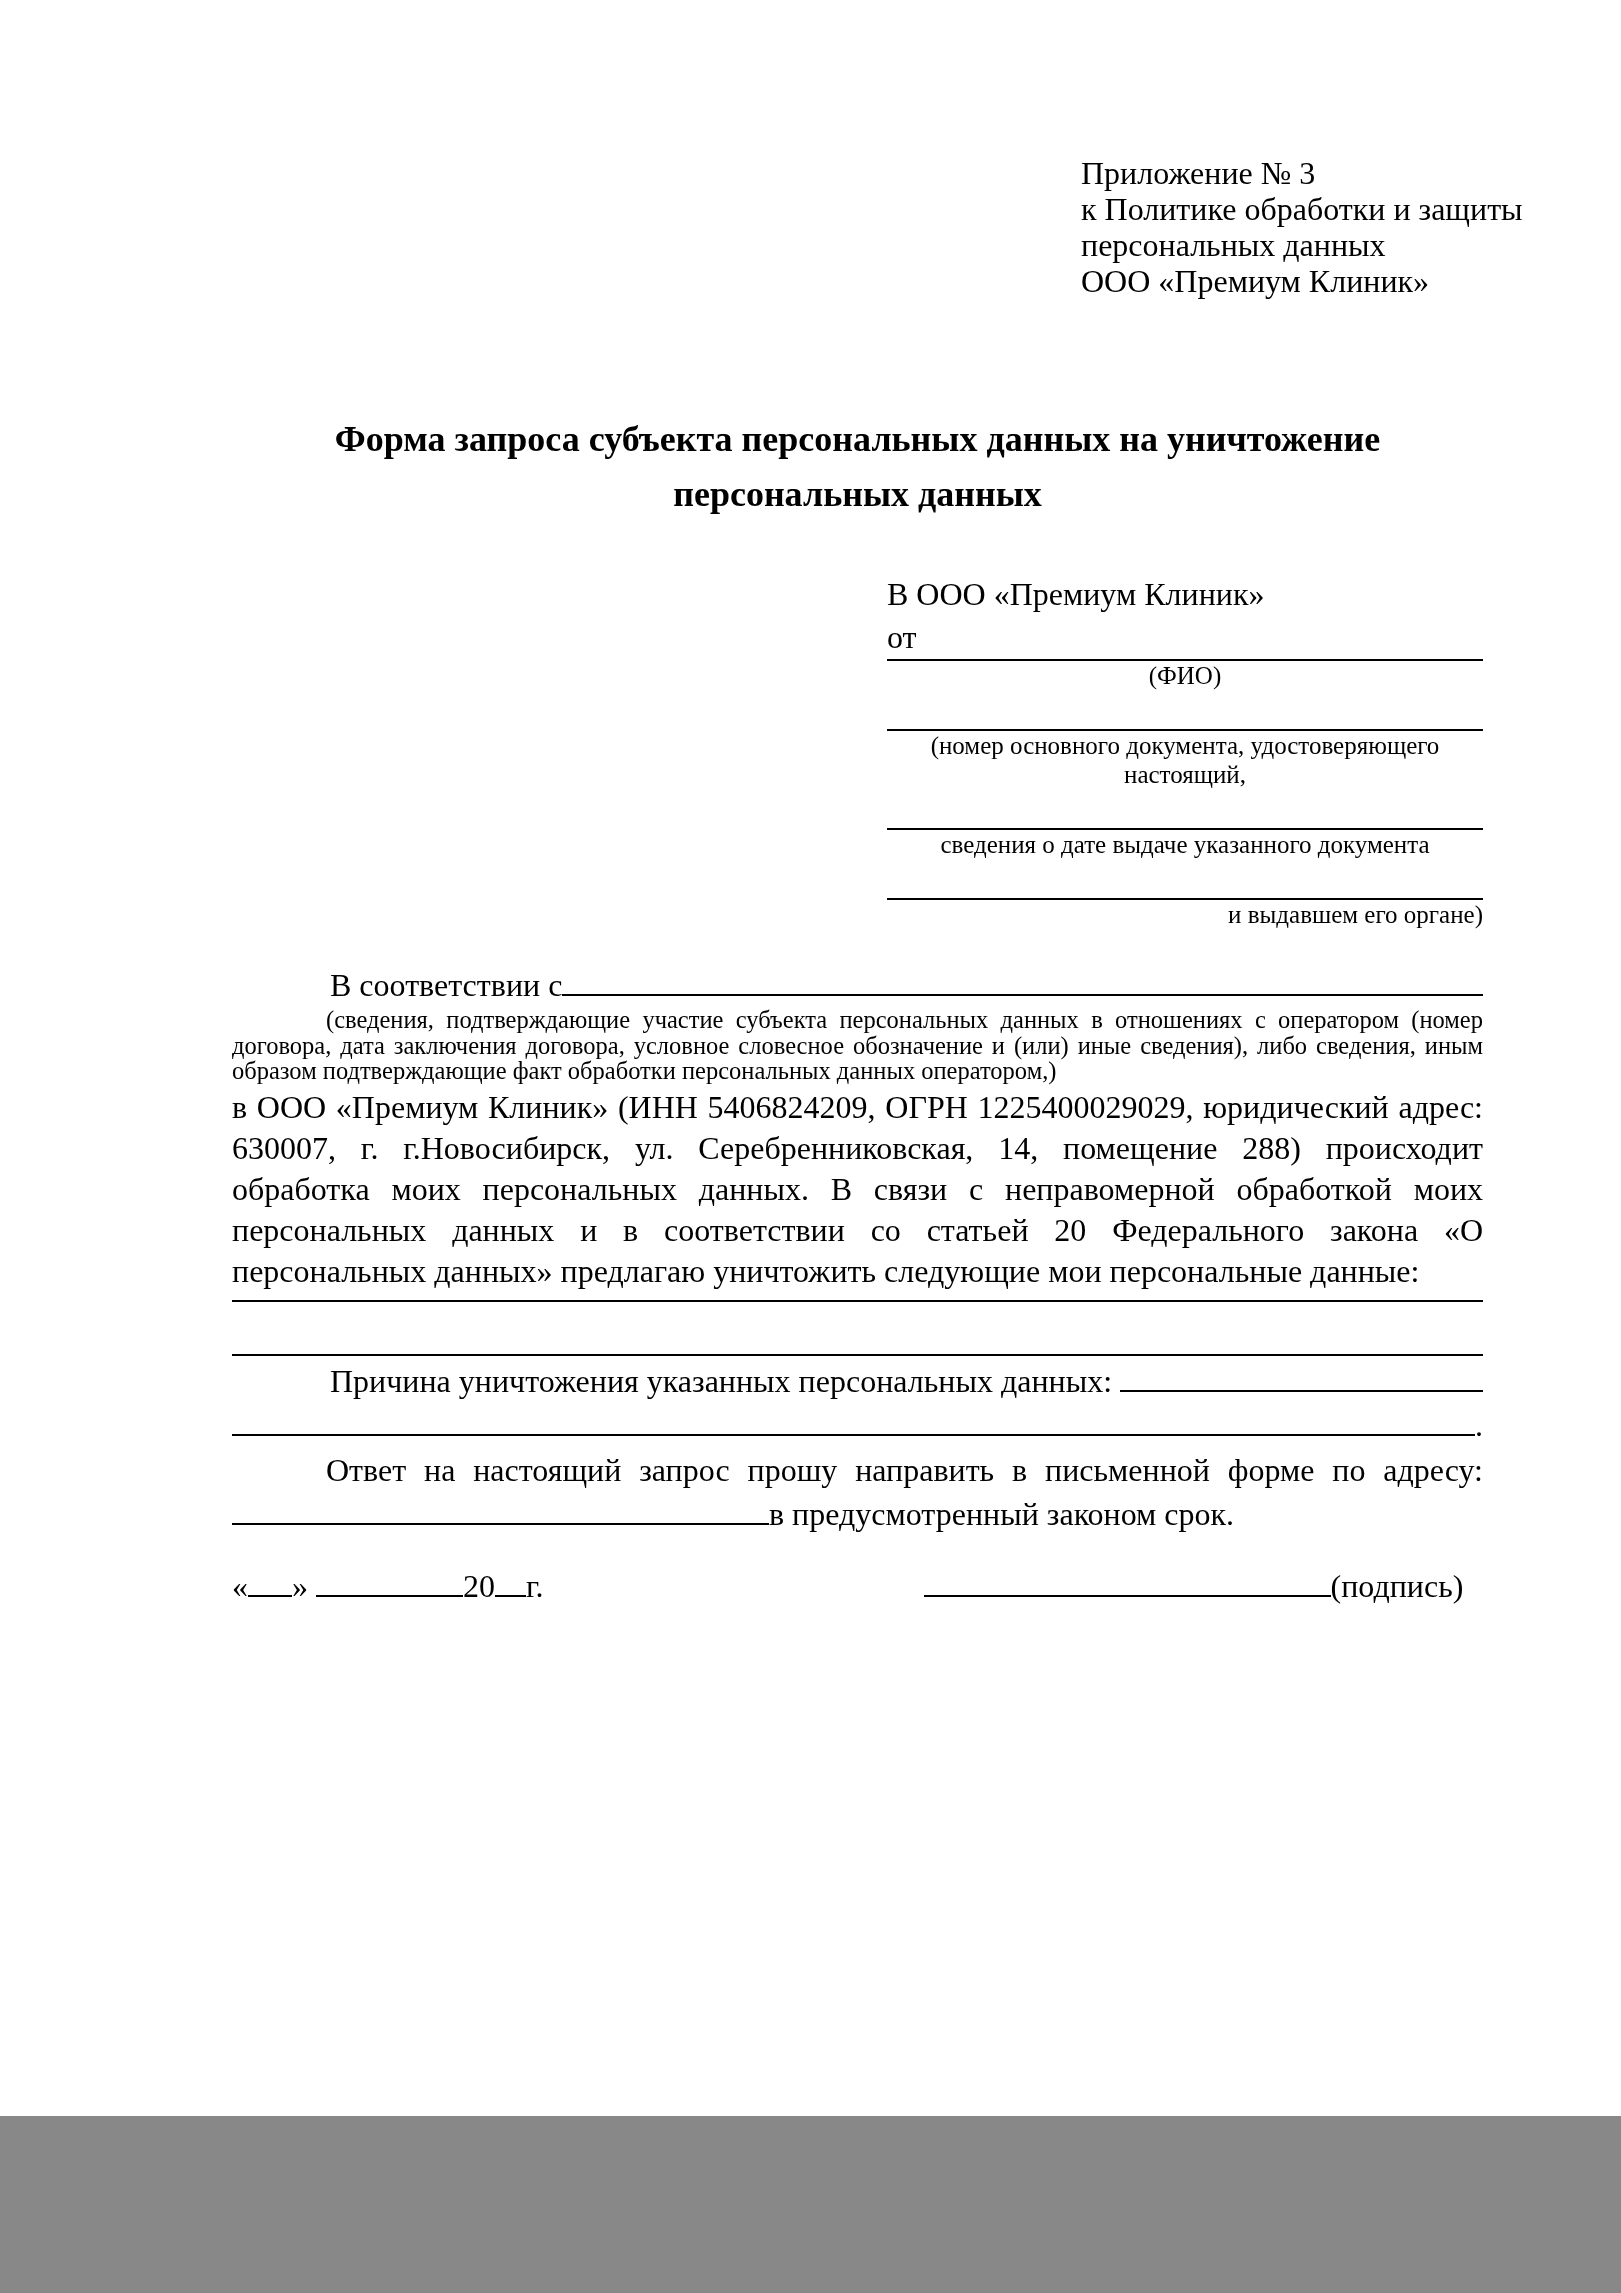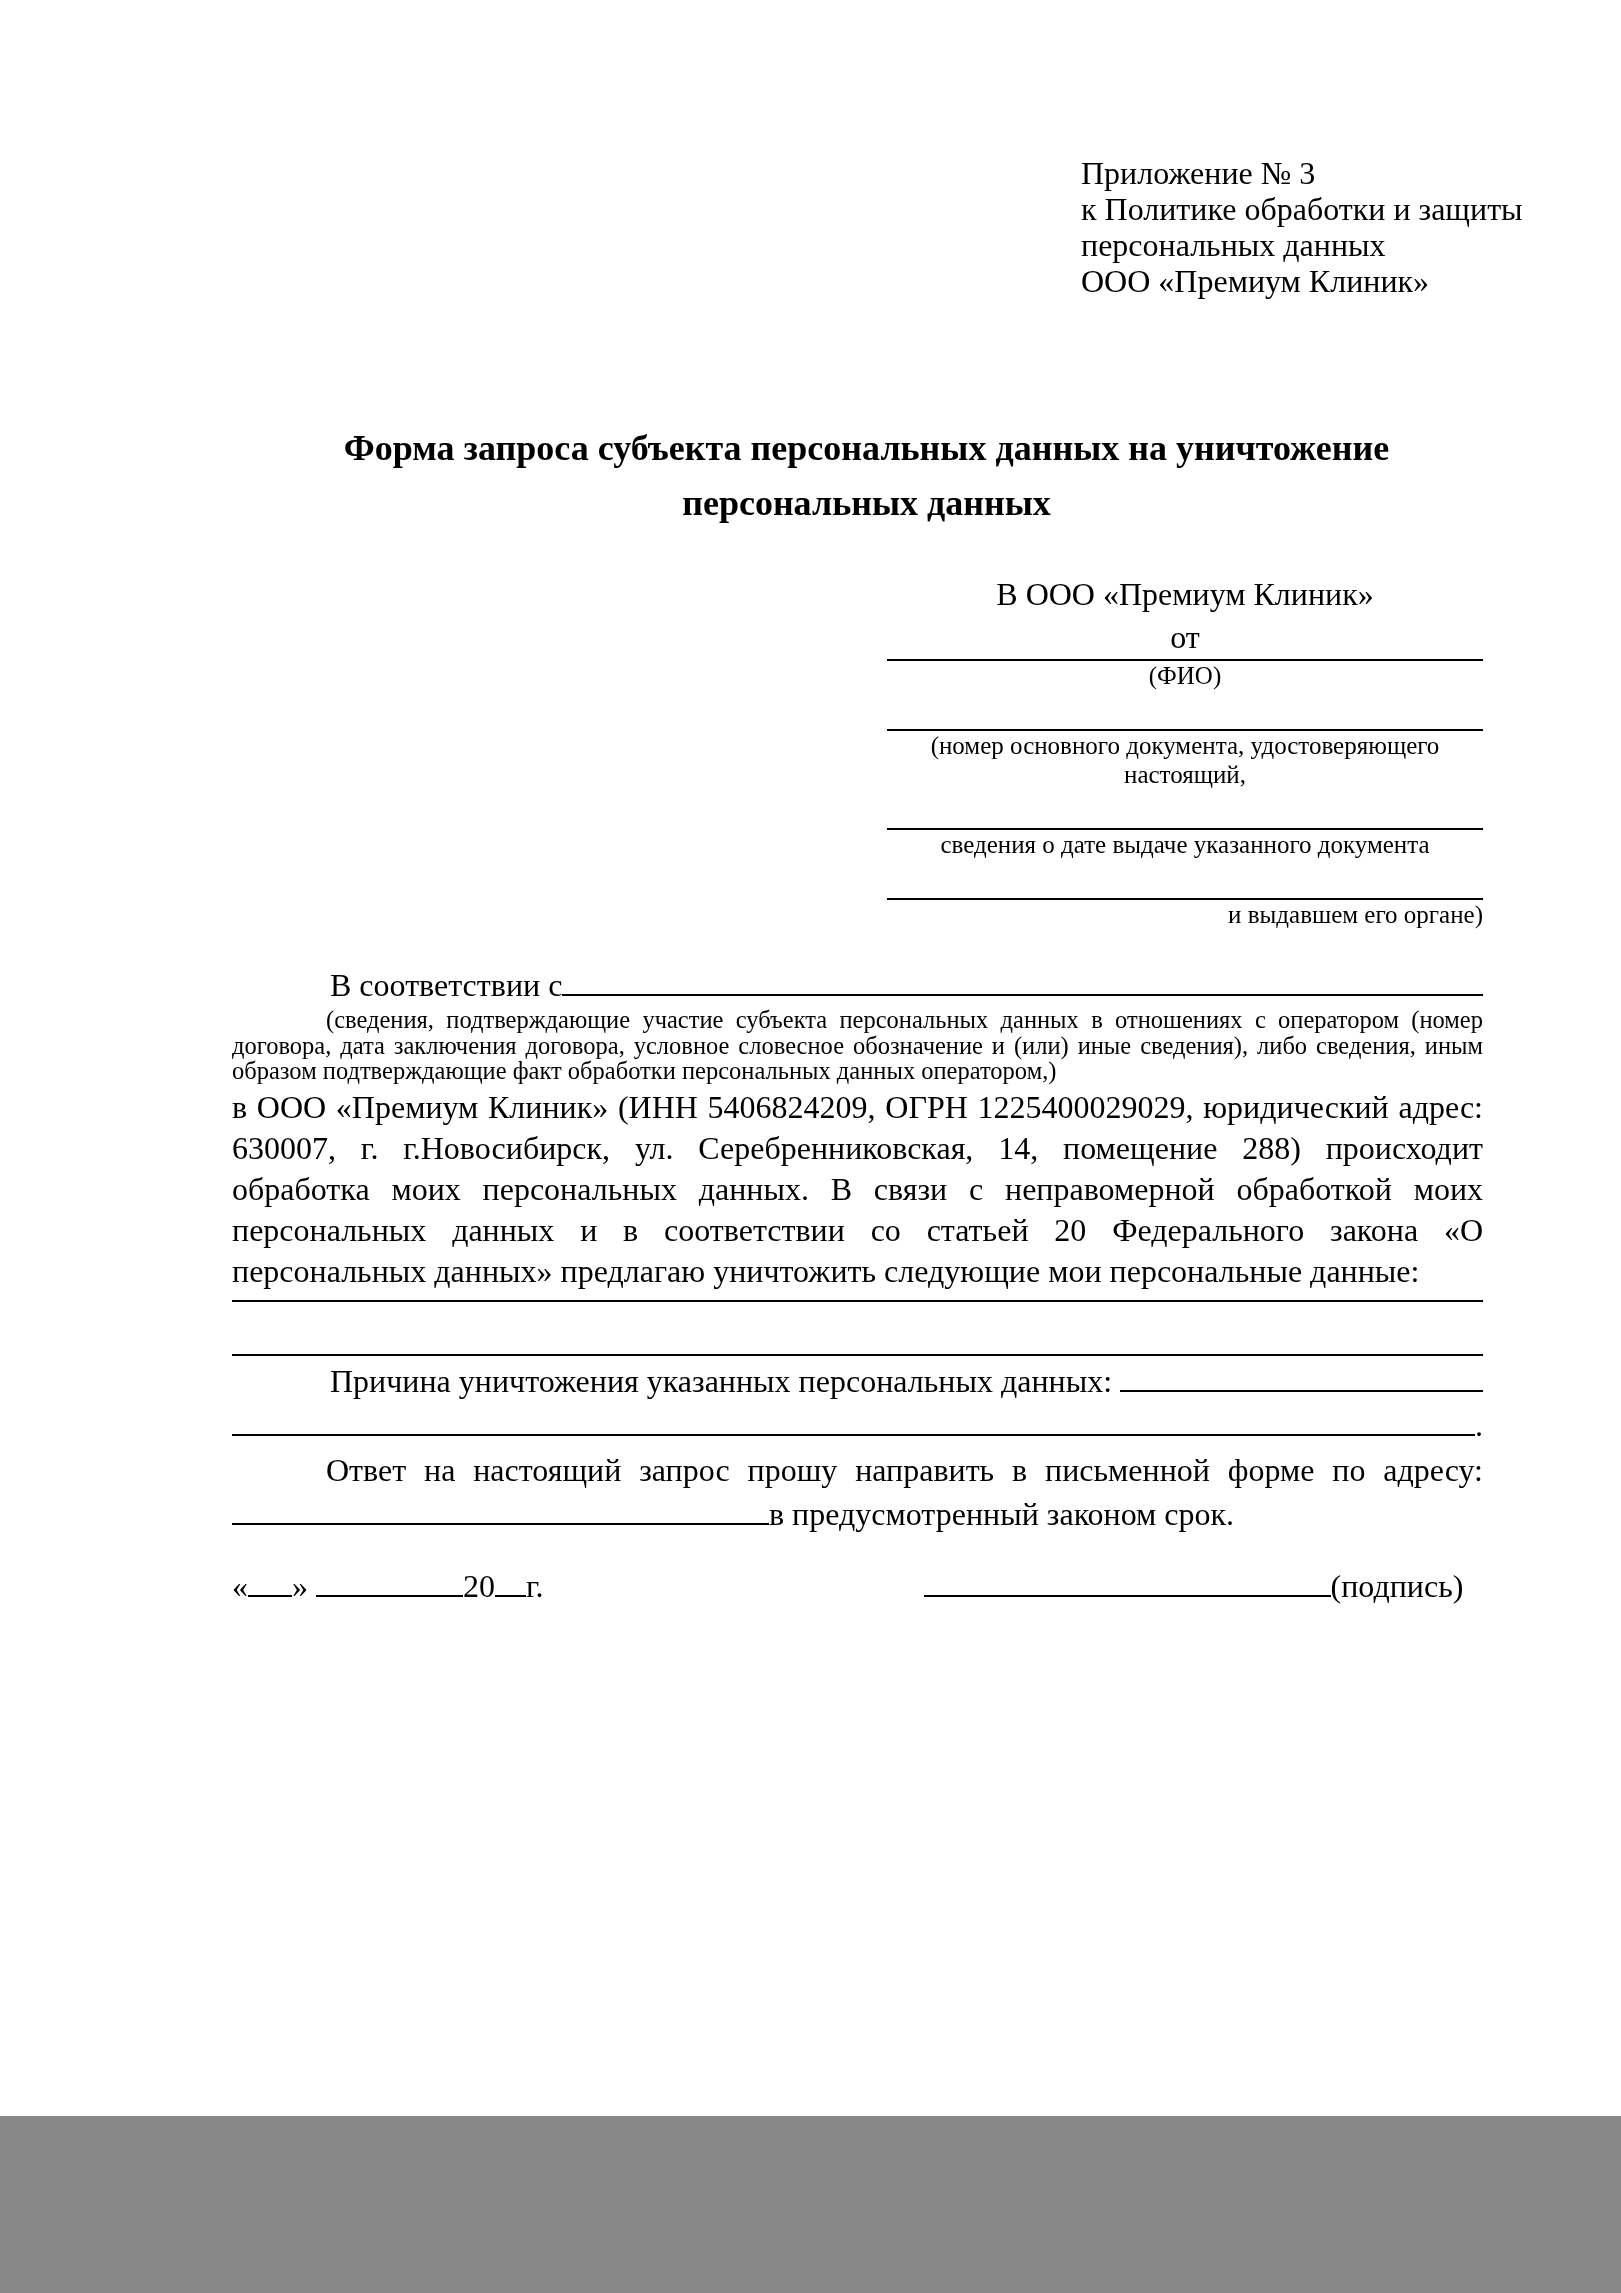--- a/index.html
+++ b/index.html
@@ -14,29 +14,29 @@
   }
   
   .appendix{
     position:absolute;left:1081px;top:155px;
     font-size:32px;line-height:36px;
     white-space:nowrap;
   }
   
   .doc-title{
     position:absolute;left:232px;top:412px;width:1251px;
-    margin:9px;text-align:center;
+    margin:0;text-align:center;
     font-size:36px;font-weight:bold;line-height:55px;
   }
   
   .addressee{
     position:absolute;left:887px;top:573px;width:596px;
     font-size:32px;
   }
-  .addr-line{line-height:43px;text-align:center;}
+  .addr-line{line-height:43px;}
   .rule{height:0;border-bottom:2.9px solid #000;}
   .caption{
     font-size:25px;line-height:29px;text-align:center;
     margin-bottom:39px;
   }
   .caption:last-child{margin-bottom:0;text-align:right;}
   
   .body{
     position:absolute;left:232px;top:962px;width:1251px;
     font-size:32px;

